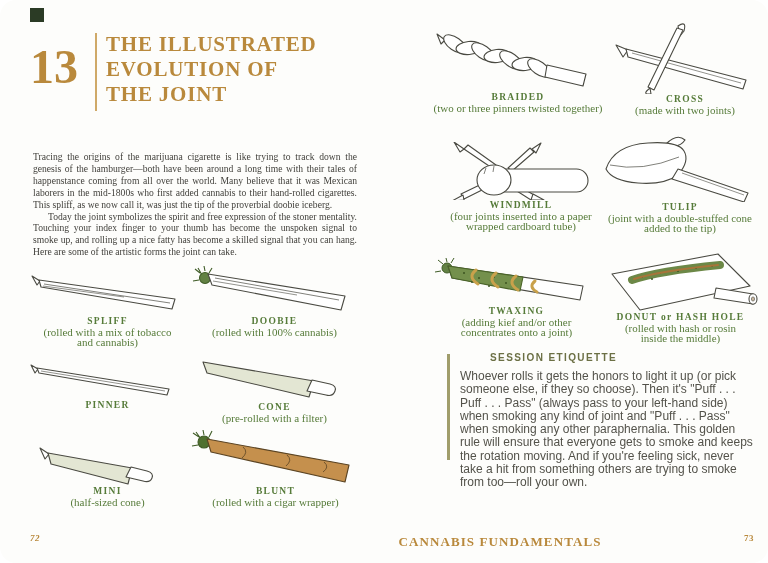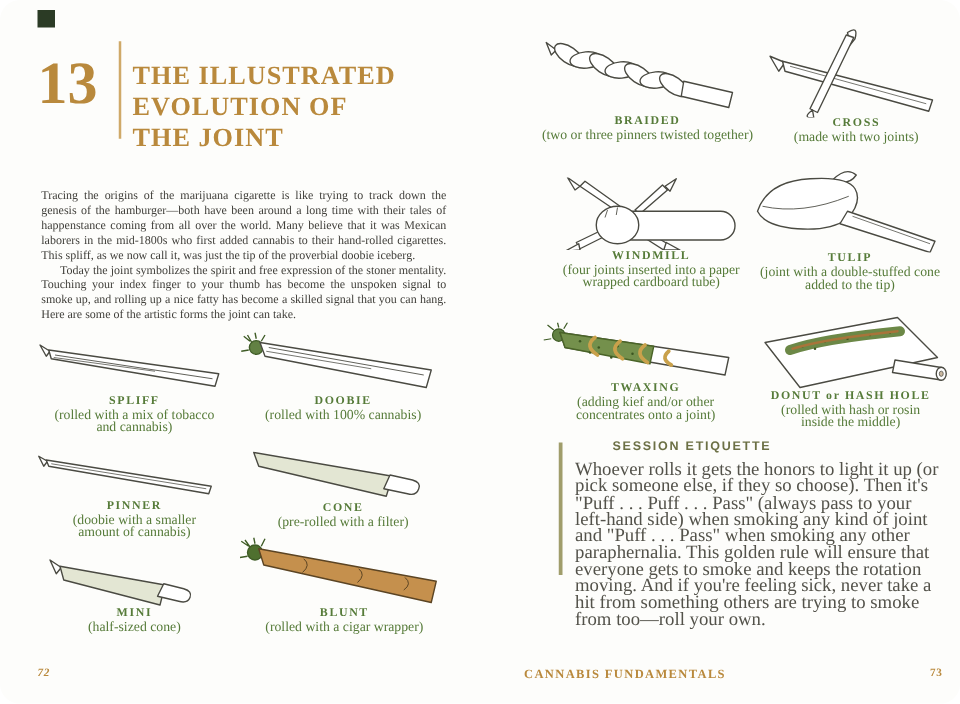--- a/index.html
+++ b/index.html
@@ -3,21 +3,21 @@
 <meta charset="utf-8">
 <style>
   html,body{margin:0;padding:0;background:#ffffff;}
   #spread{position:relative;width:768px;height:563px;background:#fdfdfb;overflow:hidden;
           font-family:"Liberation Serif",serif;color:#403f3a;border-radius:16px;}
   
   #chapter-tab{position:absolute;left:30px;top:8px;width:14px;height:14px;background:#2b3b25;}
   
   #chapter-num{position:absolute;left:30px;top:43px;font-size:48px;font-weight:bold;color:#b9893c;line-height:1;}
   #title-rule{position:absolute;left:95px;top:33px;width:2px;height:78px;background:#cfa968;}
-  #chapter-title{position:absolute;left:106px;top:48px;width:260px;font-size:21px;line-height:25px;
+  #chapter-title{position:absolute;left:106px;top:32px;width:260px;font-size:21px;line-height:25px;
                  font-weight:bold;color:#b9893c;letter-spacing:0.8px;}
   
   #intro{position:absolute;left:33px;top:151px;width:324px;font-size:9.6px;line-height:11.9px;text-align:justify;}
   #intro p{margin:0;}
   #intro p.indent{text-indent:15px;}
   
   .fig{position:absolute;text-align:center;}
   .fig svg{display:block;margin:0 auto;}
   .fig-label{font-size:9.5px;font-weight:bold;letter-spacing:1.3px;color:#567b39;margin-top:0;}
   .fig-cap{font-size:11px;color:#567b39;line-height:10.2px;max-width:130px;margin:1px auto 0;}
@@ -32,27 +32,27 @@
   .f-cross{left:614px;top:22px;width:142px}
   .f-windmill{left:436px;top:142px;width:170px}
   .f-tulip{left:600px;top:136px;width:160px}
   .f-twaxing{left:434px;top:258px;width:165px}
   .f-donut{left:598px;top:250px;width:165px}
   
   #etiquette{position:absolute;left:447px;top:352px;width:306px;}
   #etiquette-bar{position:absolute;left:0;top:2px;width:3px;height:106px;background:#a09d6b;}
   #etiquette-content{margin-left:13px;font-family:"Liberation Sans",sans-serif;}
   #etiquette-heading{font-size:10px;font-weight:bold;letter-spacing:1.4px;color:#6c7045;margin-left:30px;}
-  #etiquette-body{margin-top:7px;font-size:15px;line-height:13.3px;color:#53524a;width:294px;font-family:Liberation Serif, serif;}
+  #etiquette-body{margin-top:7px;font-size:12px;line-height:13.3px;color:#53524a;width:294px;}
   
   .folio{position:absolute;top:533px;font-size:9px;font-weight:bold;color:#b9893c;letter-spacing:0.5px;}
   #folio-left{left:30px;font-style:italic;}
   #folio-right{left:730px;width:24px;text-align:right;}
   #running-foot{position:absolute;left:388px;top:534px;width:224px;text-align:center;
-                font-size:10px;font-weight:bold;letter-spacing:1.1px;color:#b9893c;}
+                font-size:13px;font-weight:bold;letter-spacing:1.1px;color:#b9893c;}
   .ln{stroke:#4a4a42;fill:none;}
 </style>
 </head>
 <body>
 
 <div id="spread">
 
   <div id="chapter-tab"></div>
 
   <div id="chapter-num">13</div>
@@ -99,21 +99,20 @@
 
   <div class="fig f-pinner">
     <svg width="160" height="38" viewBox="0 0 160 38">
       <g stroke="#4a4a42" stroke-width="1.1" fill="#fff" stroke-linejoin="round">
         <path d="M10 7 L3 3 L7 11 Z"></path>
         <path d="M9 6 L141 27 L139 33 L11 11 Z"></path>
         <path class="ln" d="M13 9 L137 29" stroke-width="0.6"></path>
       </g>
     </svg>
     <div class="fig-label">PINNER</div>
-    <div class="fig-cap">(doobie with a smaller amount of cannabis)</div>
   </div>
 
   <div class="fig f-cone">
     <svg width="160" height="46" viewBox="0 0 160 46">
       <g stroke="#4a4a42" stroke-width="1.1" stroke-linejoin="round">
         <path d="M8 6 L119 25 L114 41 L12 17 Z" fill="#e3e6d3"></path>
         <path d="M117 24 L135 28 Q142 30 140 35 Q138 41 131 39 L112 35 Z" fill="#fff"></path>
       </g>
     </svg>
     <div class="fig-label">CONE</div>

